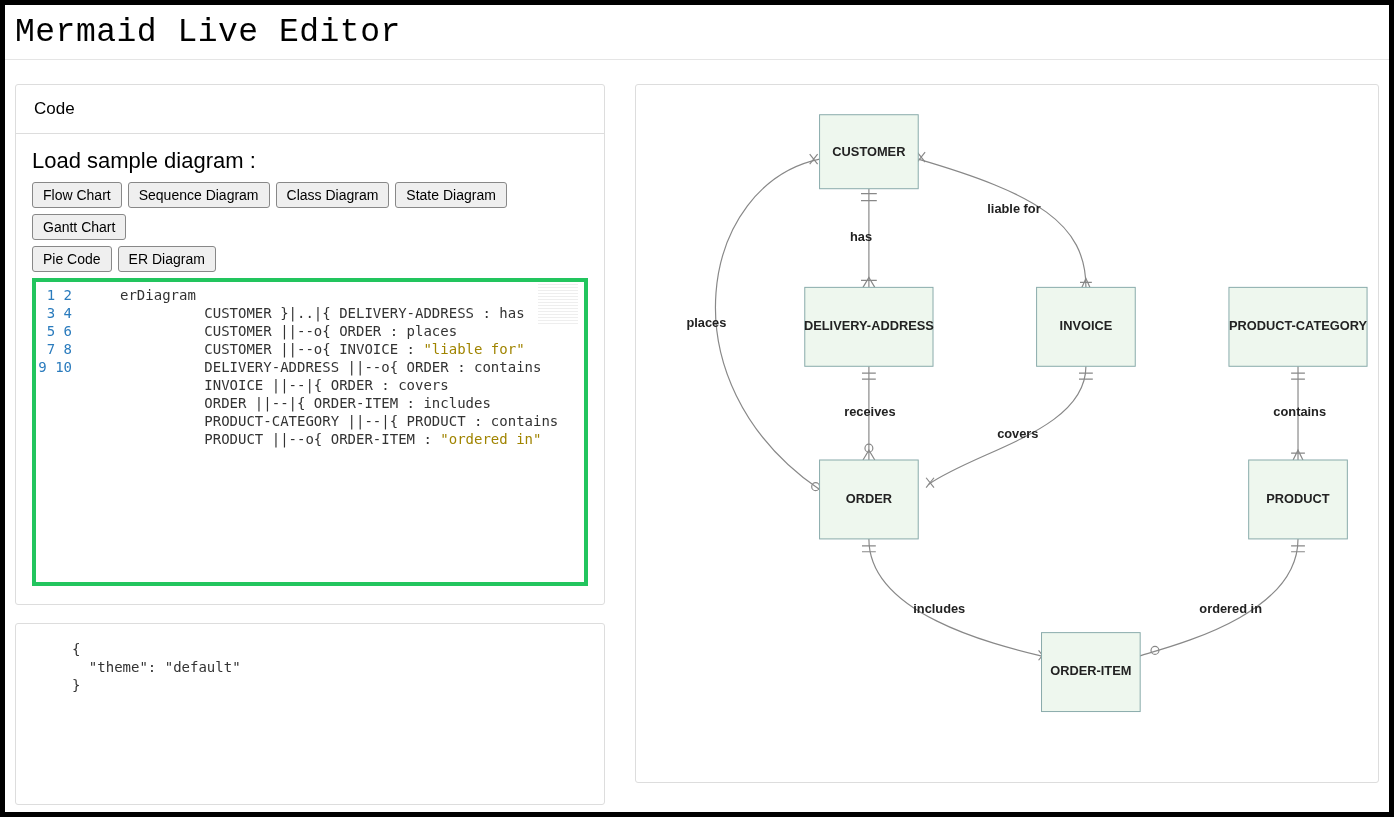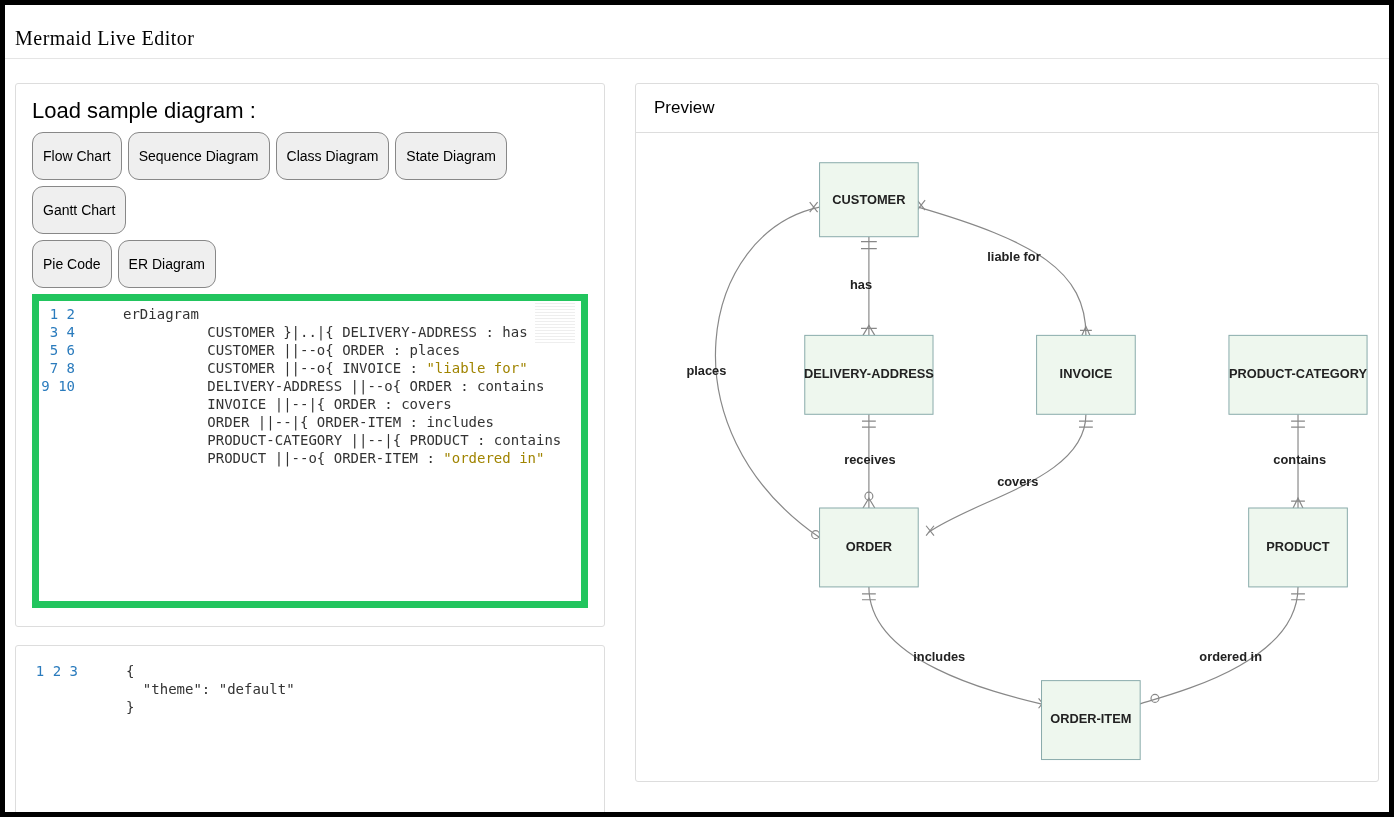--- a/index.html
+++ b/index.html
@@ -10,25 +10,25 @@
     color: #000;
   }
   .frame {
     border: 5px solid #000;
     box-sizing: border-box;
     width: 1394px;
     height: 817px;
     overflow: hidden;
   }
   .page-title {
-    font-size: 20px;
+    font-size: 33px;
     font-weight: 400;
     letter-spacing: .5px;
-    margin: 22px 0 4px 10px;
-    font-family: Liberation Serif, serif;
+    margin: 9px 0 4px 10px;
+    font-family: Liberation Mono, monospace;
   }
   hr.sep {
     border: none;
     border-top: 1px solid #e5e5e5;
     margin: 8px 0 24px 0;
   }
   .cols {
     display: flex;
     gap: 30px;
     padding: 0 10px;
@@ -48,28 +48,28 @@
   .panel-body {
     padding: 14px 16px 18px 16px;
   }
   .load-label {
     font-size: 22px;
     margin-bottom: 8px;
   }
   .btnrow { display: flex; flex-wrap: wrap; gap: 6px; margin-bottom: 6px;}
   .btn {
     font-size: 14px;
-    padding: 15px 10px;
+    padding: 4px 10px;
     border: 1px solid #888;
-    border-radius: 11px;
+    border-radius: 3px;
     background: #efefef;
     cursor: pointer;
   }
   .editor {
-    border: 7px solid #22c55e;
+    border: 4px solid #22c55e;
     font-family: Menlo, Consolas, monospace;
     font-size: 14px;
     line-height: 18px;
     display: flex;
     margin-top: 4px;
     position: relative;
     min-height: 300px;
   }
   .editor-minimap {
     position: absolute;
@@ -126,20 +126,21 @@
 <body>
 
 <div class="frame">
   <div class="page-title">Mermaid Live Editor</div>
   <hr class="sep">
 
   <div class="cols">
 
     <div class="left">
       <div class="panel">
+        <div class="panel-head">Code</div>
         <div class="panel-body">
           <div class="load-label">Load sample diagram :</div>
           <div class="btnrow">
             <button class="btn">Flow Chart</button>
             <button class="btn">Sequence Diagram</button>
             <button class="btn">Class Diagram</button>
             <button class="btn">State Diagram</button>
             <button class="btn">Gantt Chart</button>
           </div>
           <div class="btnrow">
@@ -169,34 +170,30 @@
 <span>          PRODUCT-CATEGORY ||--|{ PRODUCT : contains</span>
           PRODUCT ||--o{ ORDER-ITEM : <span class="str">"ordered in"</span>
 </div>
           </div>
         </div>
       </div>
 
       <div class="panel">
         <div class="panel-body" style="padding:8px 16px 28px 16px;">
           <div class="editor cfg-editor" style="border:none;">
-            <div class="gutter" style="width:46px;">1
-2
-3</div>
             <div class="code"><span>{</span>
 <span>  "theme": "default"</span>
 <span>}</span></div>
           </div>
         </div>
       </div>
     </div>
 
     <div class="right">
       <div class="panel" style="height:697px;">
-        <div class="panel-head">Preview</div>
         <div class="panel-body" style="padding:10px 6px;font-weight:bold;">
           <svg class="er-svg" viewBox="0 0 740 640">
 
             <path class="er-line" d="M230 95 L230 195"></path>
 
             <path class="er-line" d="M222 100 L238 100 M222 107 L238 107"></path>
             <path class="er-line" d="M222 188 L238 188 M224 195 L230 185 L236 195"></path>
 
             <path class="er-line" d="M180 65 C 60 90, 20 290, 180 400"></path>
             <path class="er-line" d="M170 60 L178 70 M178 60 L170 70"></path>

